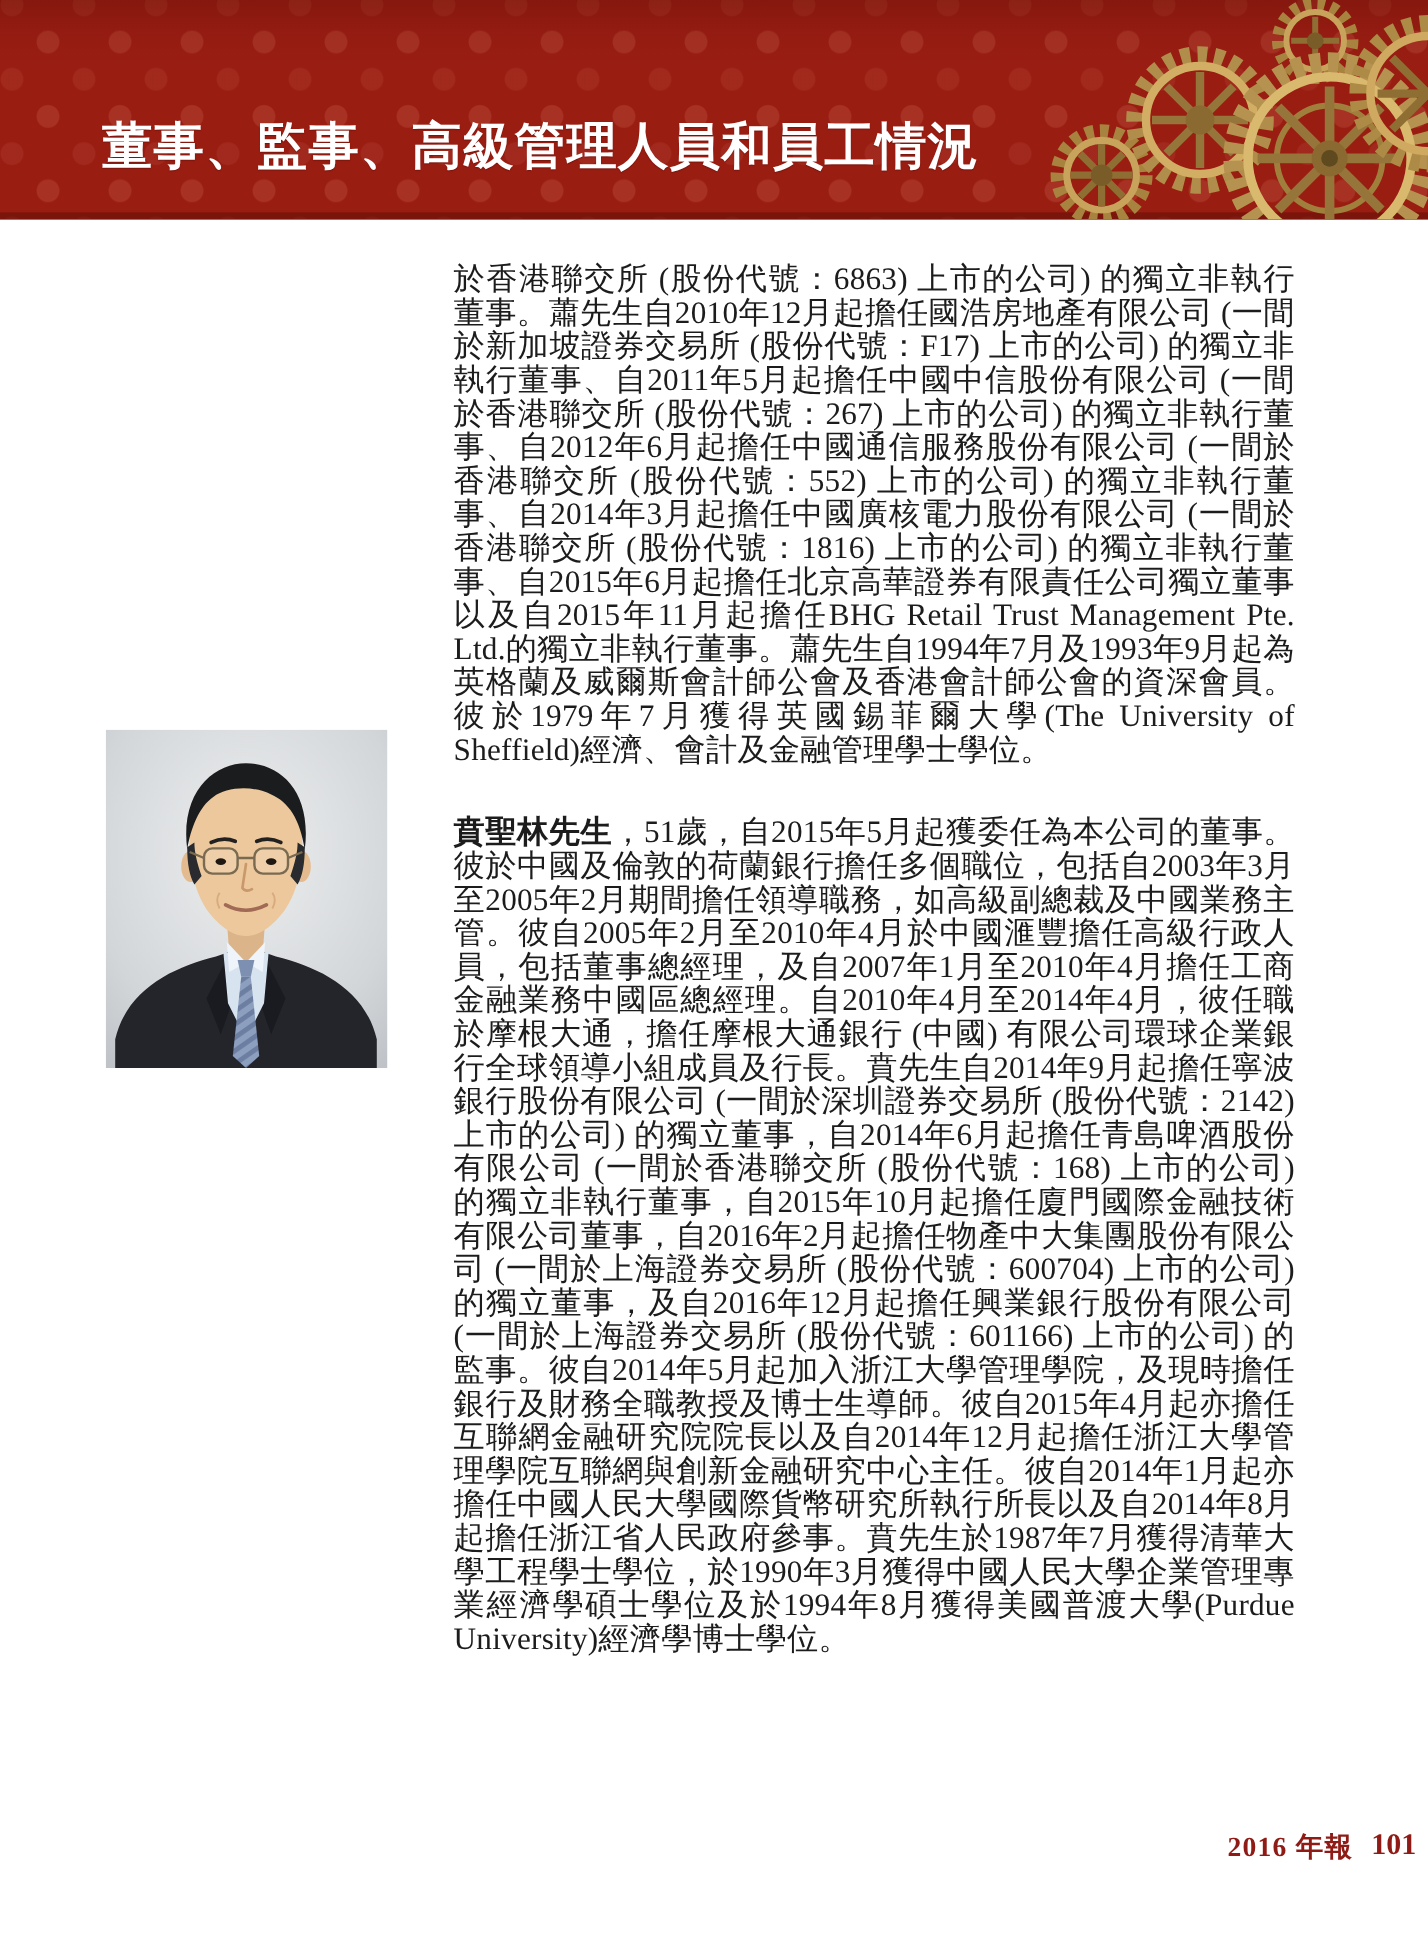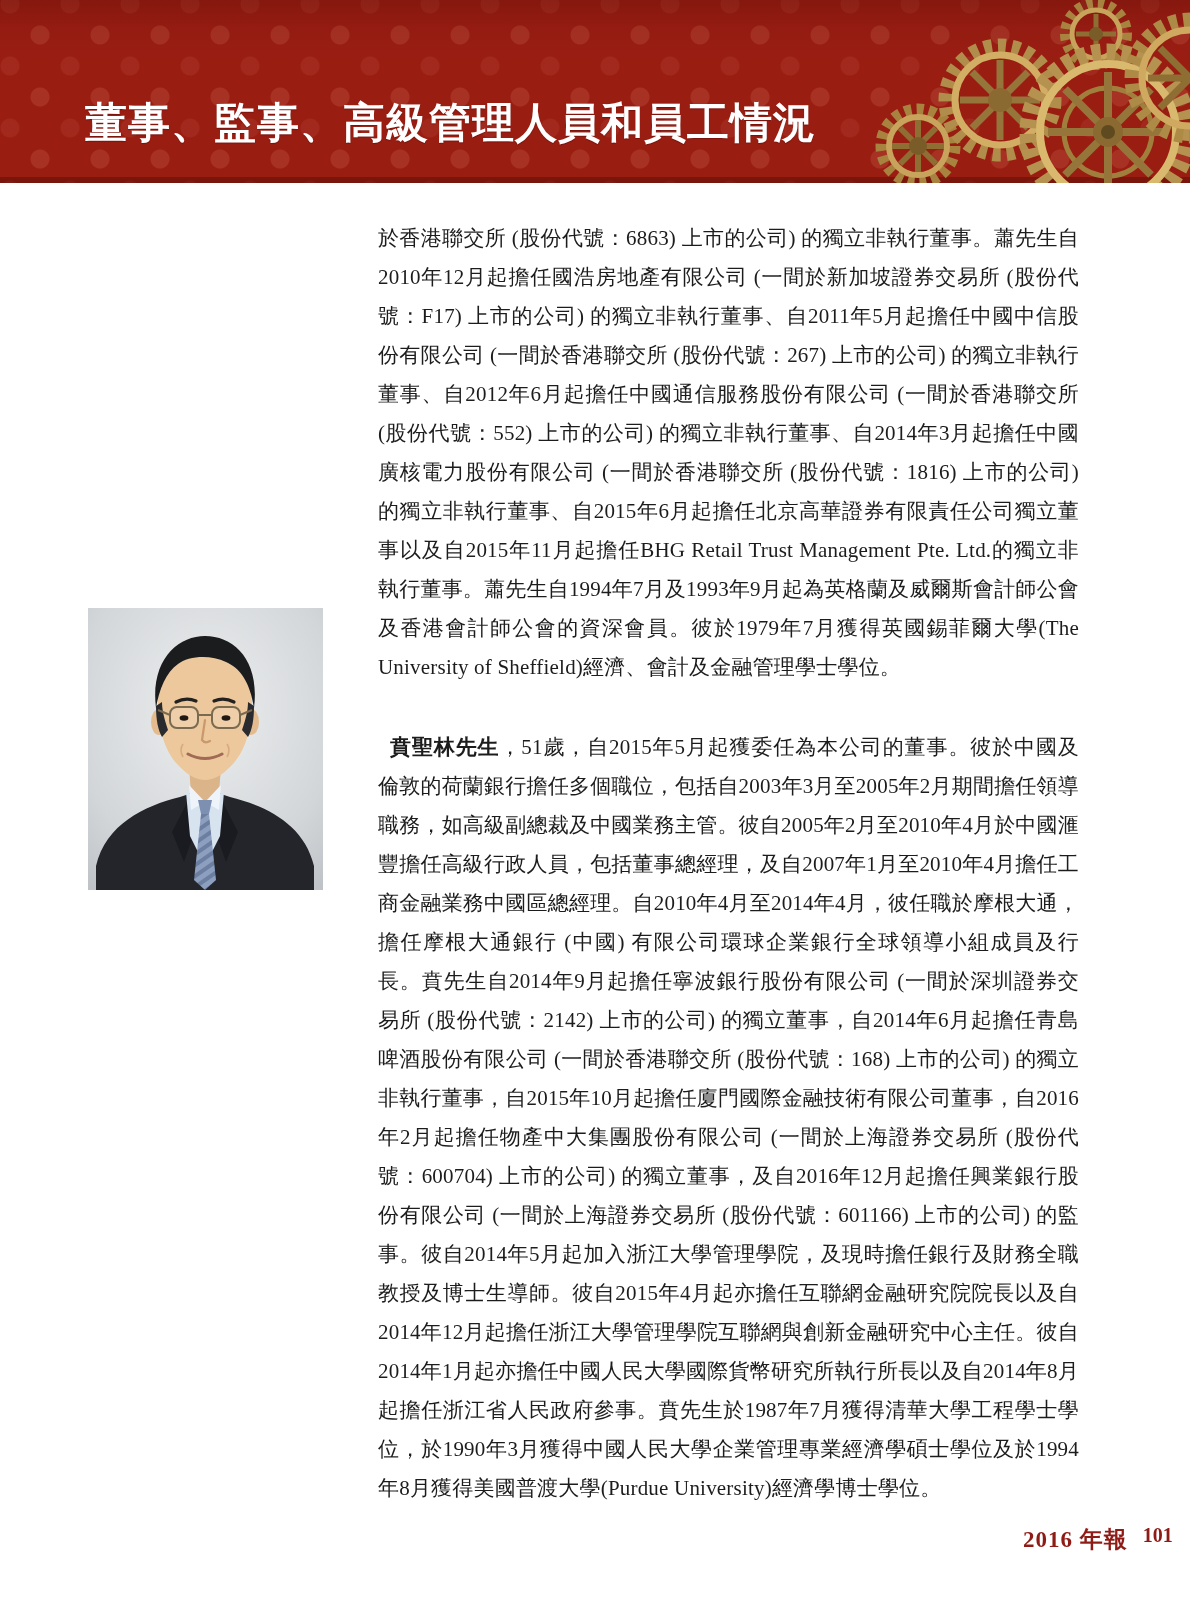--- a/index.html
+++ b/index.html
@@ -42,44 +42,44 @@
     position:absolute;right:0;bottom:0;width:330px;height:183px;z-index:2;
   }
 
   
   .text-col{
     position:absolute;left:378px;top:219px;width:701px;
     color:#1c1c1c;
   }
   .text-col p{
     margin:0;
-    font-size:21px;
-    line-height:39px;
+    font-size:26px;
+    line-height:28px;
     text-align:justify;
     text-justify:inter-ideograph;
     letter-spacing:0.2px;
   }
   .text-col p + p{margin-top:41px;}
-  .director-name{font-weight:700;margin-left:12px;}
+  .director-name{font-weight:700;}
 
   
   .photo{
     position:absolute;left:88px;top:608px;width:235px;height:282px;
     overflow:hidden;
   }
   .photo svg{display:block;width:100%;height:100%;}
 
   
   .footer{
     position:absolute;left:1023px;top:1524px;
     display:flex;align-items:flex-start;gap:15px;
     color:#8e1b15;
   }
   .footer .report-year{font-size:23px;font-weight:700;letter-spacing:1px;}
-  .footer .page-number{font-size:20px;font-weight:700;}
+  .footer .page-number{font-size:25px;font-weight:700;}
 </style>
 </head>
 <body>
 
 <div class="page">
 
   <div class="banner">
     <h1 class="banner-title">董事、監事、高級管理人員和員工情況</h1>
 
     <svg class="gears" viewBox="0 0 330 183" aria-hidden="true">

